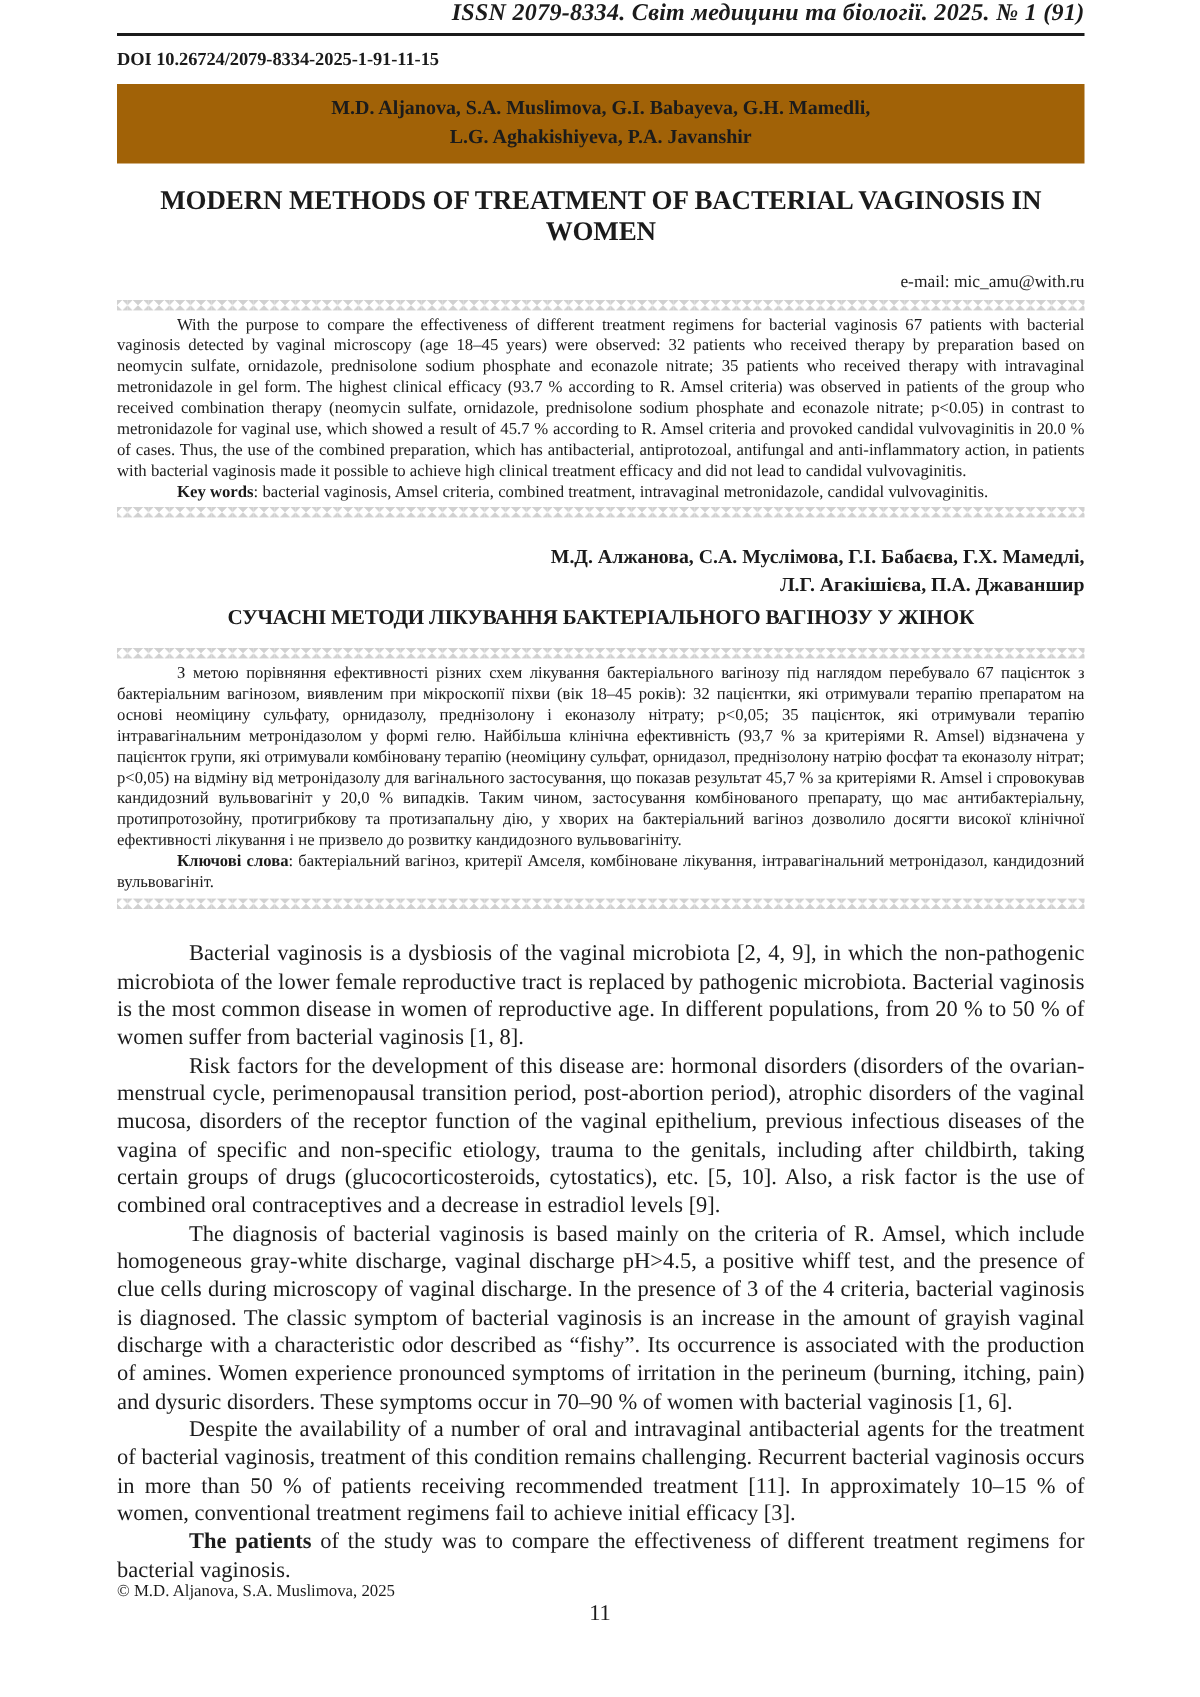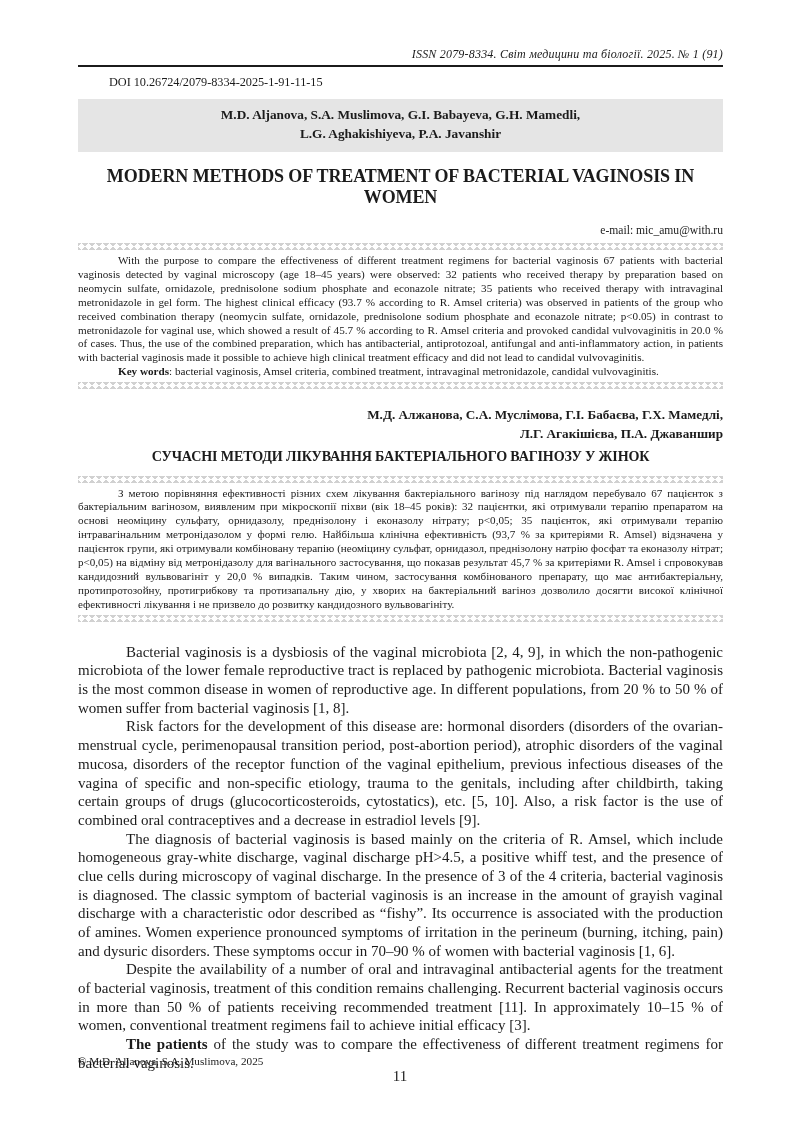--- a/index.html
+++ b/index.html
@@ -26,44 +26,42 @@
     position: absolute;
     left: 78px;
     top: 0;
     width: 645px;
   }
 
   
   .running-head {
     text-align: right;
     font-style: italic;
-    font-weight: normal;
-    font-size: 12px;
+    font-weight: bold;
+    font-size: 16px;
     letter-spacing: .2px;
-    margin-top: 48px;
     line-height: 1.1;
   }
   .head-rule {
     border: 0;
     border-top: 2.2px solid #1b1b1b;
     margin: 4px 0 7px 0;
   }
 
   
   .idline {
-    font-weight: normal;
+    font-weight: bold;
     font-size: 12.3px;
     line-height: 1.32;
     letter-spacing: -0.05px;
-    margin-left: 31px;
   }
 
   
   .authors-box {
-    background: #e5e5e5;
+    background: #a16207;
     margin-top: 9px;
     padding: 7px 10px 8px 10px;
     text-align: center;
     font-weight: bold;
     font-size: 13.3px;
     line-height: 1.42;
   }
 
   .article-title {
     text-align: center;
@@ -187,20 +185,21 @@
       <div>М.Д. Алжанова, С.А. Муслімова, Г.І. Бабаєва, Г.Х. Мамедлі,</div>
       <div>Л.Г. Агакішієва, П.А. Джаваншир</div>
     </div>
 
     <div class="article-title ua">СУЧАСНІ МЕТОДИ ЛІКУВАННЯ БАКТЕРІАЛЬНОГО ВАГІНОЗУ У ЖІНОК</div>
 
     <div style="height:11px"></div>
     <div class="zigzag"></div>
     <div class="abstract ua">
       <p>З метою порівняння ефективності різних схем лікування бактеріального вагінозу під наглядом перебувало 67 пацієнток з бактеріальним вагінозом, виявленим при мікроскопії піхви (вік 18–45 років): 32 пацієнтки, які отримували терапію препаратом на основі неоміцину сульфату, орнидазолу, преднізолону і еконазолу нітрату; p&lt;0,05; 35 пацієнток, які отримували терапію інтравагінальним метронідазолом у формі гелю. Найбільша клінічна ефективність (93,7 % за критеріями R. Amsel) відзначена у пацієнток групи, які отримували комбіновану терапію (неоміцину сульфат, орнидазол, преднізолону натрію фосфат та еконазолу нітрат; p&lt;0,05) на відміну від метронідазолу для вагінального застосування, що показав результат 45,7 % за критеріями R. Amsel і спровокував кандидозний вульвовагініт у 20,0 % випадків. Таким чином, застосування комбінованого препарату, що має антибактеріальну, протипротозойну, протигрибкову та протизапальну дію, у хворих на бактеріальний вагіноз дозволило досягти високої клінічної ефективності лікування і не призвело до розвитку кандидозного вульвовагініту.</p>
+      <p class="kw"><b>Ключові слова</b><span>: бактеріальний вагіноз, критерії Амселя, комбіноване лікування, інтравагінальний метронідазол, кандидозний вульвовагініт.</span></p>
     </div>
     <div class="zigzag"></div>
 
     <div class="body-text">
       <p>Bacterial vaginosis is a dysbiosis of the vaginal microbiota [2, 4, 9], in which the non-pathogenic microbiota of the lower female reproductive tract is replaced by pathogenic microbiota. Bacterial vaginosis is the most common disease in women of reproductive age. In different populations, from 20 % to 50 % of women suffer from bacterial vaginosis [1, 8].</p>
       <p>Risk factors for the development of this disease are: hormonal disorders (disorders of the ovarian-menstrual cycle, perimenopausal transition period, post-abortion period), atrophic disorders of the vaginal mucosa, disorders of the receptor function of the vaginal epithelium, previous infectious diseases of the vagina of specific and non-specific etiology, trauma to the genitals, including after childbirth, taking certain groups of drugs (glucocorticosteroids, cytostatics), etc. [5, 10]. Also, a risk factor is the use of combined oral contraceptives and a decrease in estradiol levels [9].</p>
       <p>The diagnosis of bacterial vaginosis is based mainly on the criteria of R. Amsel, which include homogeneous gray-white discharge, vaginal discharge pH&gt;4.5, a positive whiff test, and the presence of clue cells during microscopy of vaginal discharge. In the presence of 3 of the 4 criteria, bacterial vaginosis is diagnosed. The classic symptom of bacterial vaginosis is an increase in the amount of grayish vaginal discharge with a characteristic odor described as “fishy”. Its occurrence is associated with the production of amines. Women experience pronounced symptoms of irritation in the perineum (burning, itching, pain) and dysuric disorders. These symptoms occur in 70–90 % of women with bacterial vaginosis [1, 6].</p>
       <p>Despite the availability of a number of oral and intravaginal antibacterial agents for the treatment of bacterial vaginosis, treatment of this condition remains challenging. Recurrent bacterial vaginosis occurs in more than 50 % of patients receiving recommended treatment [11]. In approximately 10–15 % of women, conventional treatment regimens fail to achieve initial efficacy [3].</p>
       <p><b>The patients</b><span> of the study was to compare the effectiveness of different treatment regimens for bacterial vaginosis.</span></p>
     </div>

